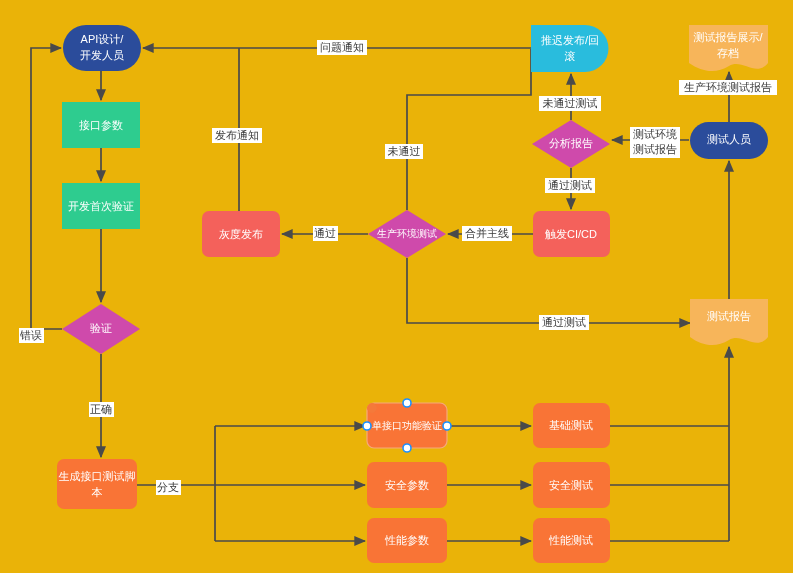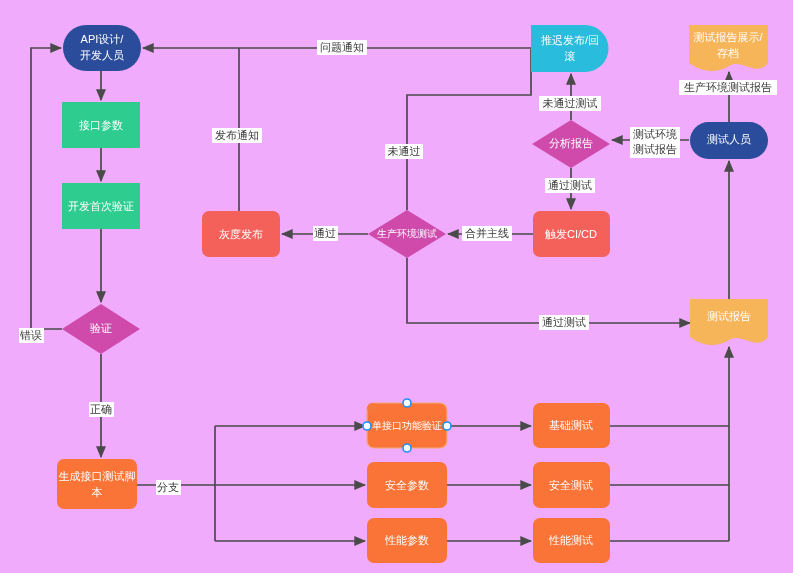--- a/index.html
+++ b/index.html
@@ -1,18 +1,18 @@
 <!DOCTYPE html>
 <html><head>
 <meta charset="utf-8">
 <style>
   html,body{margin:0;padding:0;background:#ffffff;}
   body{width:793px;height:573px;overflow:hidden;
        font-family:"Liberation Sans","DejaVu Sans",sans-serif;}
-  #canvas{position:relative;width:793px;height:573px;background:#f0abfc;}
+  #canvas{position:relative;width:793px;height:573px;background:#eab308;}
   svg.diagram{position:absolute;left:0;top:0;width:793px;height:573px;}
   .edge-label{font-size:11px;fill:#3a3a3a;dominant-baseline:middle;text-anchor:middle;}
   .edge-label-bg{fill:#ffffff;}
   .node-label{font-size:11px;fill:#ffffff;text-anchor:middle;dominant-baseline:middle;}
   .link{fill:none;stroke:#4a4a4a;stroke-width:1.7;}
   .handle{fill:#ffffff;stroke:#1a90ff;stroke-width:1.6;}
   .handle-rot{fill:#f5793a;stroke:#f5793a;stroke-width:1;}
   .sel-outline{fill:none;stroke:#f5a97a;stroke-width:1.2;}
 </style>
 </head>

